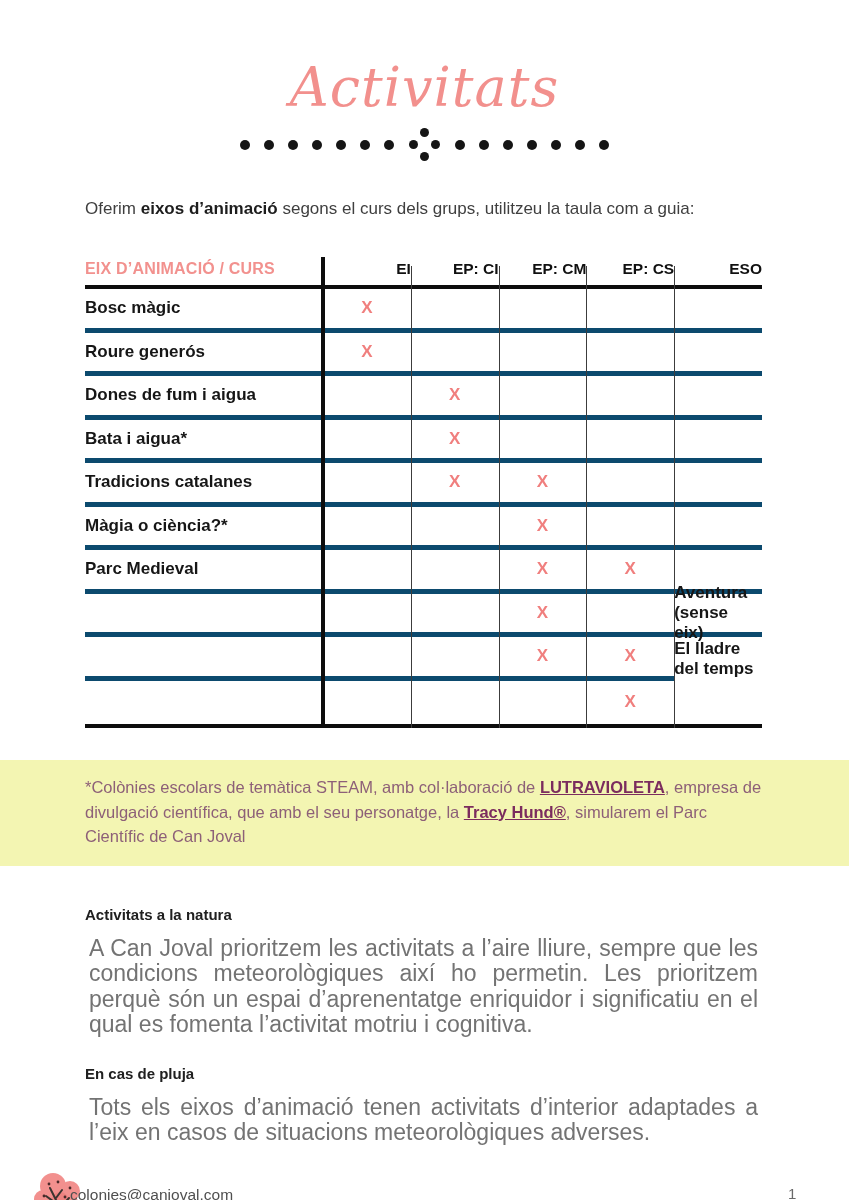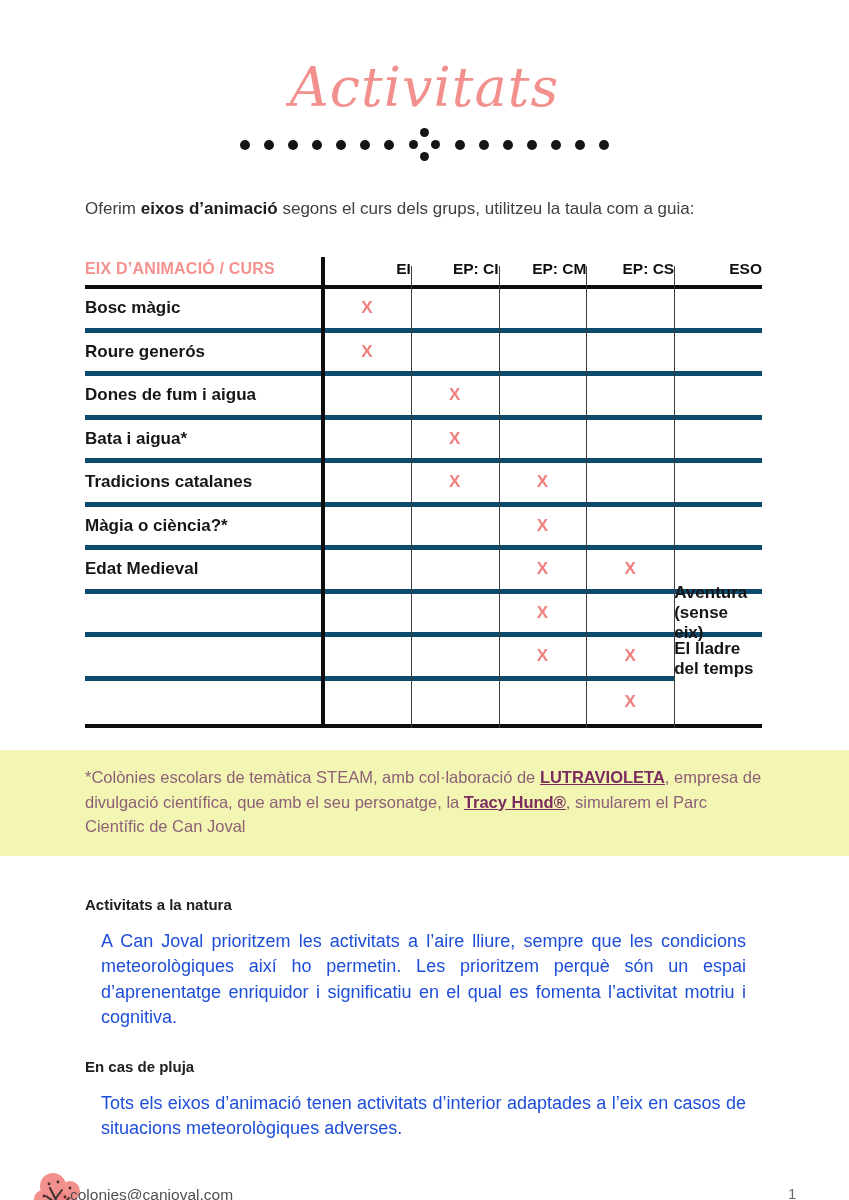--- a/index.html
+++ b/index.html
@@ -109,21 +109,21 @@
     top: 14px; bottom: 0;
     width: 1px; background: #3c3c3c;
   }
   .vl-1 { left: 325.8px; }
   .vl-2 { left: 413.6px; }
   .vl-3 { left: 501.4px; }
   .vl-4 { left: 589.2px; }
 
   
   .note {
-    margin-top: 22px;
+    margin-top: 32px;
     width: 849px;
     background: #f3f5b2;
     padding: 15px 82px 17px 85px;
     font-size: 16.5px;
     line-height: 24.5px;
     color: #8d6078;
   }
   .note a {
     color: #7b2c5e;
     font-weight: bold;
@@ -133,24 +133,24 @@
 
   
   .sections { margin: 40px 85px 0 85px; width: 677px; }
   .section-heading {
     font-size: 15px;
     font-weight: bold;
     color: #202020;
     margin: 0 0 13px 0;
   }
   .section-body {
-    margin: 16px;
-    font-size: 18px;
+    margin: 4px;
+    font-size: 23px;
     line-height: 25.5px;
-    color: #1d4ed8;
+    color: #737373;
     text-align: justify;
   }
   .section + .section { margin-top: 27px; }
 
   
   .footer-tree {
     position: absolute;
     left: 32px; top: 1114px;
     width: 58px; height: 64px;
   }
@@ -248,21 +248,21 @@
         <div class="cell cell-mark">X</div>
         <div class="cell cell-mark">X</div>
         <div class="cell cell-mark"></div>
         <div class="cell cell-mark"></div>
         <div class="cell cell-label">Màgia o ciència?*</div>
         <div class="cell cell-mark"></div>
         <div class="cell cell-mark"></div>
         <div class="cell cell-mark">X</div>
         <div class="cell cell-mark"></div>
         <div class="cell cell-mark"></div>
-        <div class="cell cell-label">Edat Medieval</div>
+        <div class="cell cell-label">Parc Medieval</div>
         <div class="cell cell-mark"></div>
         <div class="cell cell-mark"></div>
         <div class="cell cell-mark">X</div>
         <div class="cell cell-mark">X</div>
         <div class="cell cell-mark"></div>
         <div class="cell cell-mark"></div>
         <div class="cell cell-mark"></div>
         <div class="cell cell-mark"></div>
         <div class="cell cell-mark">X</div>
         <div class="cell cell-mark"></div>

